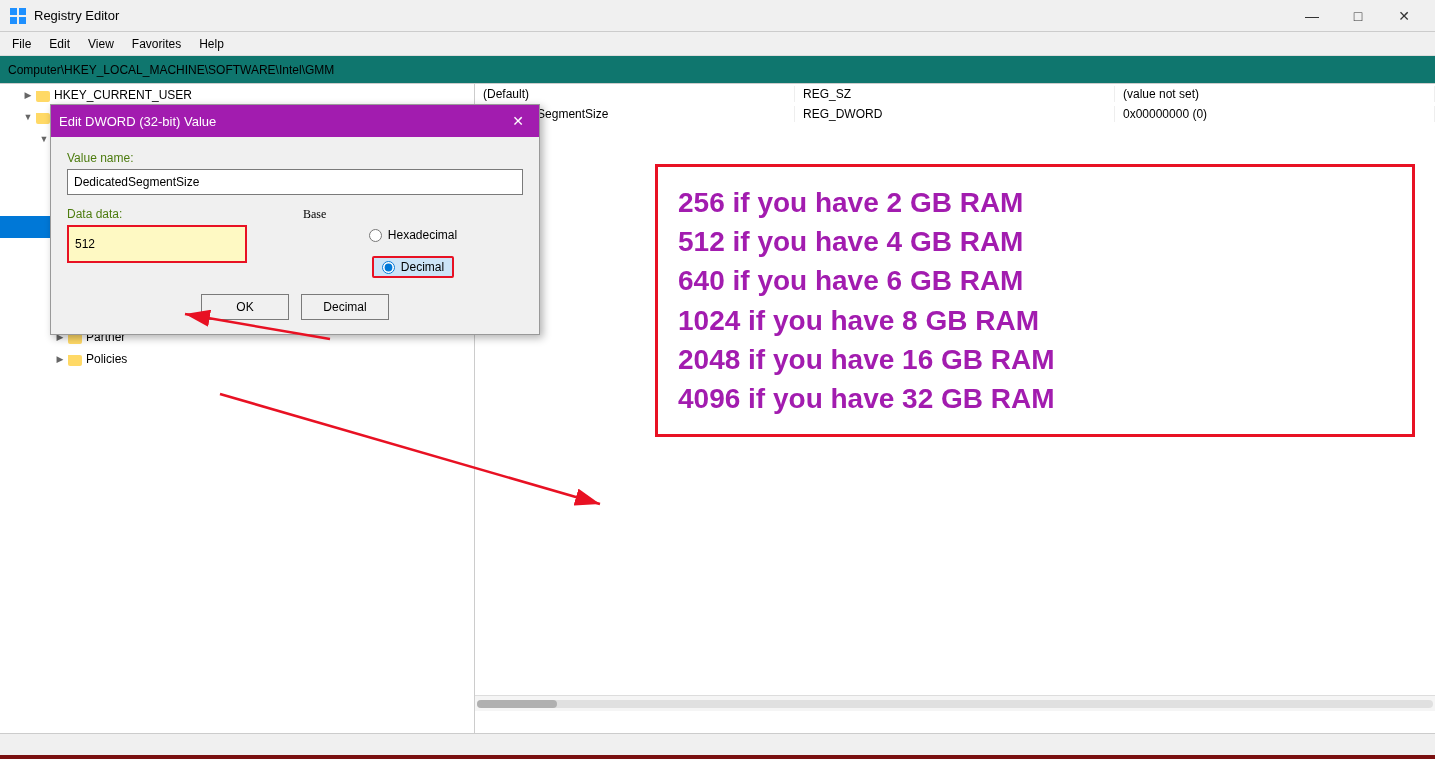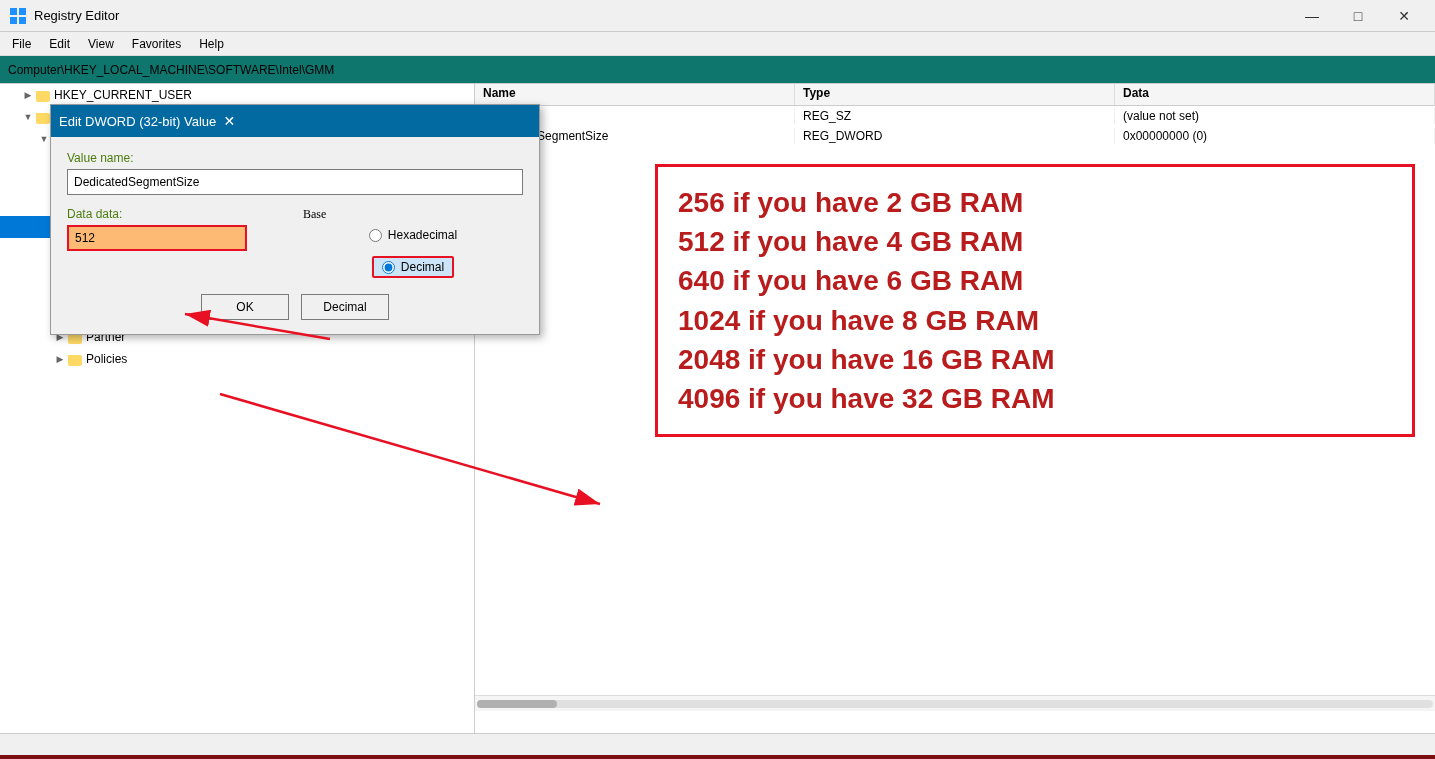--- a/index.html
+++ b/index.html
@@ -154,25 +154,26 @@
       top: 20px;
       left: 50px;
       width: 490px;
       background: #f0f0f0;
       border: 1px solid #999;
       box-shadow: 3px 3px 8px rgba(0,0,0,0.3);
       pointer-events: all;
       z-index: 10;
     }
     .dialog-title-bar {
-      background: #0369a1;
+      background: #a21caf;
       color: #fff;
       height: 32px;
       display: flex;
       align-items: center;
+      justify-content: space-between;
       padding: 0 8px;
       font-size: 13px;
     }
     .dialog-close-btn {
       width: 26px;
       height: 24px;
       background: transparent;
       border: none;
       color: #fff;
       cursor: pointer;
@@ -201,25 +202,25 @@
     .dialog-row {
       display: flex;
       gap: 16px;
       align-items: flex-start;
     }
     .value-data-section {
       flex: 1;
     }
     .value-data-input {
       width: 180px;
-      height: 26px;
+      height: 38px;
       border: 2px solid #e81123;
       padding: 2px 6px;
       font-size: 12px;
-      background: #fdba74;
+      background: #fef9c3;
     }
     .base-section {
       flex: 1;
     }
     .base-label {
       font-size: 12px;
       margin-bottom: 6px;
       font-family: Liberation Serif, serif;
     }
     .radio-group {
@@ -267,21 +268,21 @@
       right: 20px;
       width: 760px;
       border: 3px solid #e81123;
       background: #fff;
       padding: 16px 20px;
       z-index: 5;
     }
     .annotation-text {
       font-size: 28px;
       font-weight: 900;
-      color: #b91c1c;
+      color: #a21caf;
       line-height: 1.4;
       font-family: Arial, sans-serif;
     }
 
     
     .arrow-layer {
       position: absolute;
       top: 0;
       left: 0;
       width: 100%;
@@ -415,25 +416,20 @@
     </div>
 
     <div class="tree-item tree-indent-3">
       <span class="tree-expand">▶</span>
       <span style="display:inline-block;width:14px;height:11px;background:#ffd966;border-radius:0 2px 2px 2px;margin-right:4px;position:relative;top:1px;flex-shrink:0;"></span>
       <span>Policies</span>
     </div>
   </div>
 
   <div class="right-pane">
-    <div class="right-header">
-      <div class="right-header-col">Name</div>
-      <div class="right-header-col">Type</div>
-      <div class="right-header-col">Data</div>
-    </div>
     <div class="right-row">
       <div class="right-cell">(Default)</div>
       <div class="right-cell">REG_SZ</div>
       <div class="right-cell">(value not set)</div>
     </div>
     <div class="right-row">
       <div class="right-cell">DedicatedSegmentSize</div>
       <div class="right-cell">REG_DWORD</div>
       <div class="right-cell">0x00000000 (0)</div>
     </div>

